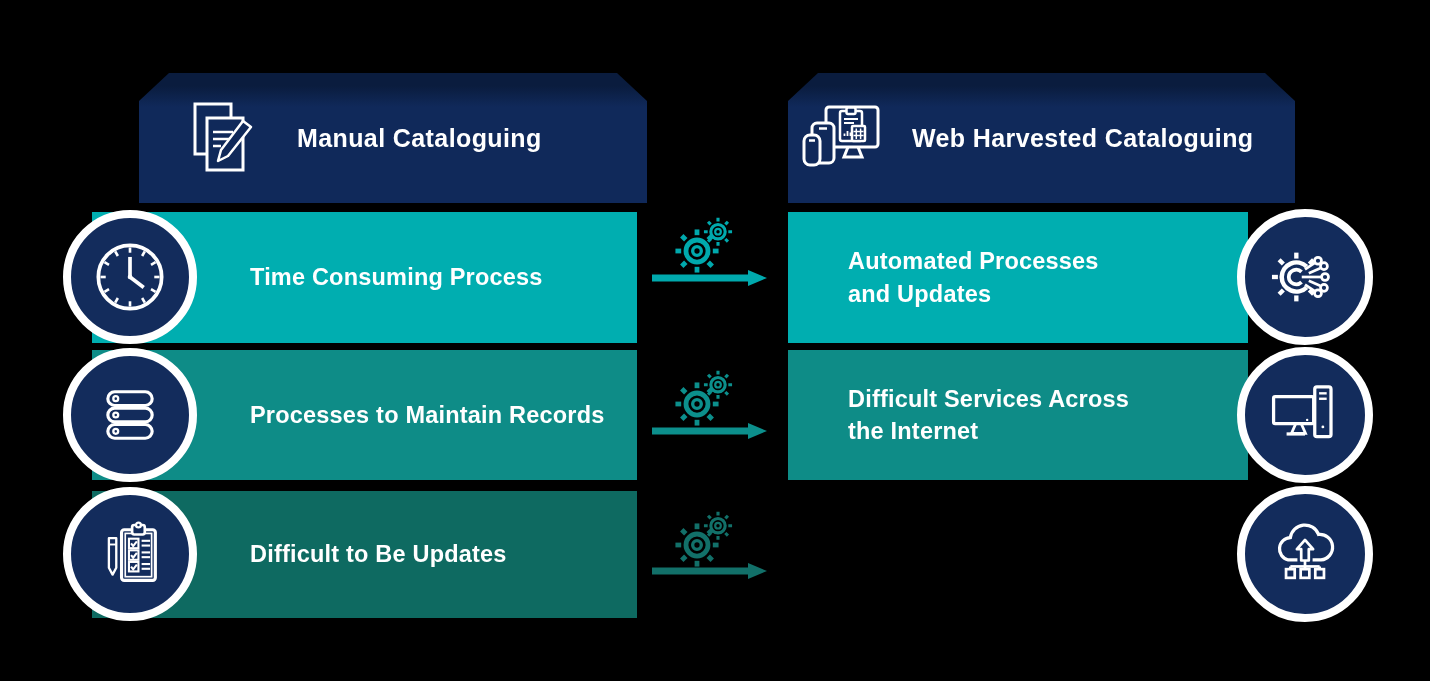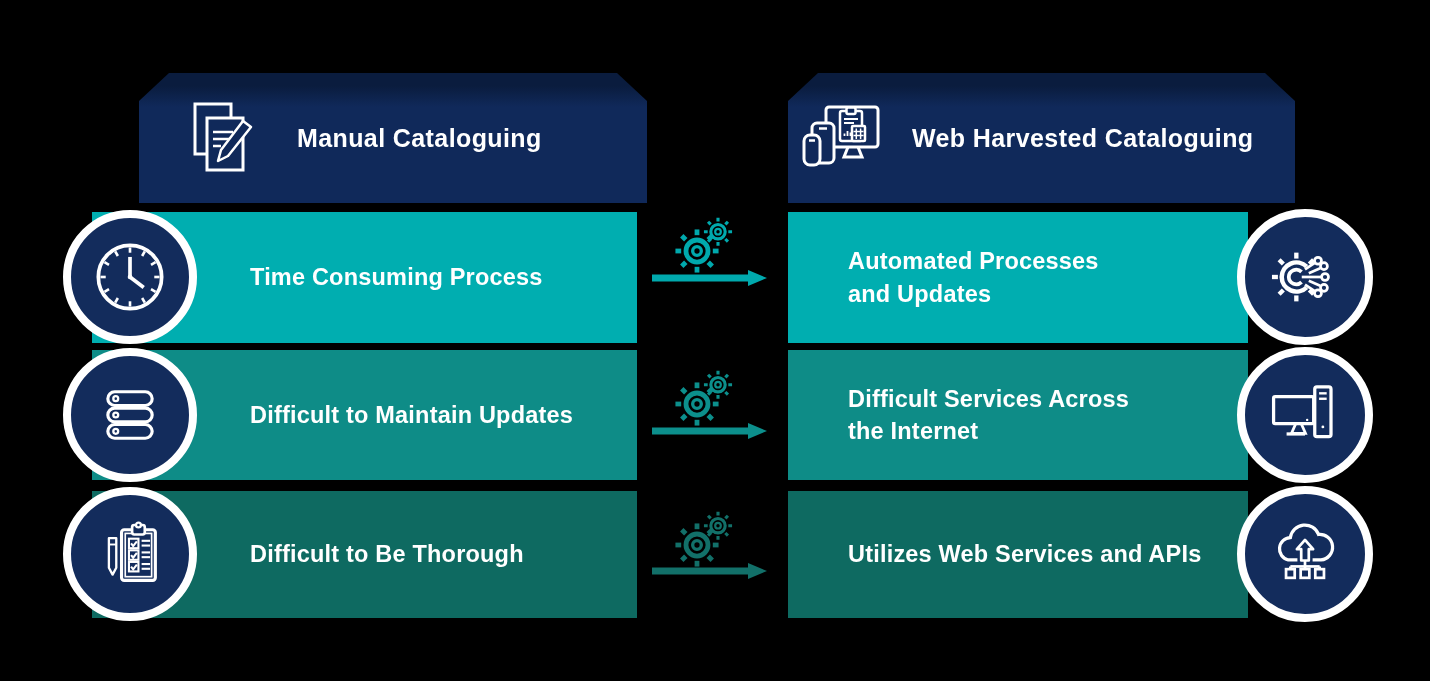--- a/index.html
+++ b/index.html
@@ -121,36 +121,33 @@
         <line x1="7" y1="43.5" x2="13" y2="43.5" stroke-width="2.5"></line>
       </svg>
     </span>
     <span class="title">Web Harvested Cataloguing</span>
   </div>
 
   <div class="bar l row1 bg1">
     <span class="row-text">Time Consuming Process</span>
   </div>
   <div class="bar l row2 bg2">
-    <span class="row-text">Difficult to Maintain Updates</span>
+    <span class="row-text">Processes to Maintain Records</span>
   </div>
   <div class="bar l row3 bg3">
-    <span class="row-text">Difficult to Be Thorough</span>
+    <span class="row-text">Difficult to Be Updates</span>
   </div>
 
   <div class="bar r row1 bg1">
     <span class="row-text">Automated Processes
 and Updates</span>
   </div>
   <div class="bar r row2 bg2">
     <span class="row-text">Difficult Services Across
 the Internet</span>
-  </div>
-  <div class="bar r row3 bg3">
-    <span class="row-text">Utilizes Web Services and APIs</span>
   </div>
 
   <div class="circle cl p1">
     <svg width="76" height="76" viewBox="0 0 72 72" fill="none" stroke="#fff">
       <circle cx="36" cy="36" r="30" stroke-width="3.5"></circle>
       <g stroke-width="2.5">
         <line x1="59" y1="36" x2="64" y2="36"></line>
           <line x1="55.9" y1="47.5" x2="60.2" y2="50"></line>
         <line x1="47.5" y1="55.9" x2="50" y2="60.2"></line>
           <line x1="36" y1="59" x2="36" y2="64"></line>

